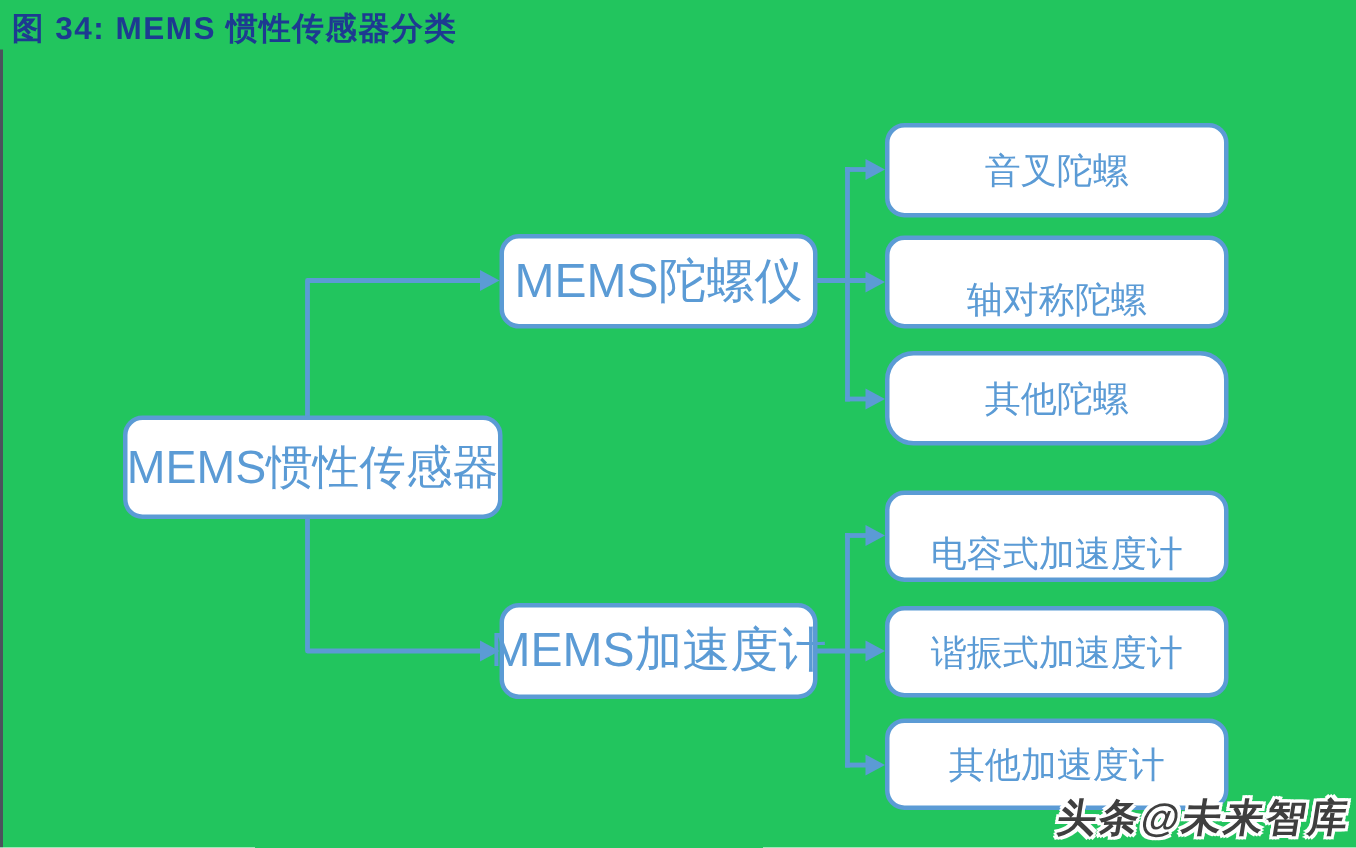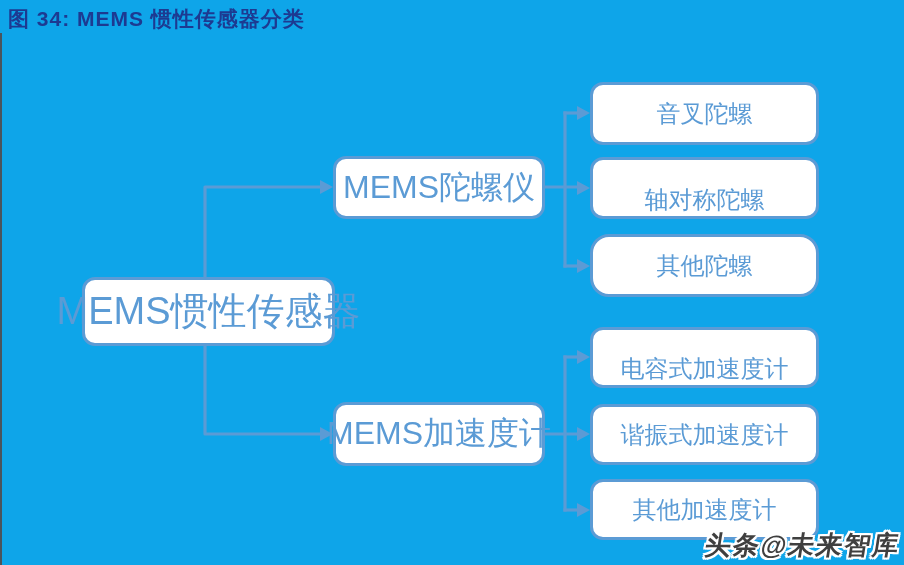--- a/index.html
+++ b/index.html
@@ -5,21 +5,21 @@
   html, body {
     margin: 0;
     padding: 0;
     background: #ffffff;
     font-family: "Liberation Sans", "DejaVu Sans", sans-serif;
   }
   #stage {
     position: relative;
     width: 904px;
     height: 565px;
-    background: #0ea5e9;
+    background: #22c55e;
     overflow: hidden;
   }
   
   .fig-title {
     position: absolute;
     left: 8px;
     top: 5px;
     font-size: 21px;
     font-weight: 700;
     letter-spacing: 1px;
@@ -49,21 +49,21 @@
     box-sizing: border-box;
     border: 3px solid #5b9bd5;
     border-radius: 13px;
     background: #ffffff;
     color: #5b9bd5;
     display: flex;
     align-items: center;
     justify-content: center;
     white-space: nowrap;
   }
-  .node.lvl1 { font-size: 38px; }
+  .node.lvl1 { font-size: 31px; }
   .node.lvl2 { font-size: 32px; }
   .node.lvl3 { font-size: 24px; }
 
   .n-root  { left: 82px;  top: 277px; width: 253px; height: 69px; }
   .n-gyro  { left: 333px; top: 156px; width: 212px; height: 63px; }
   .n-accel { left: 333px; top: 402px; width: 212px; height: 64px; }
 
   .n-g1 { left: 590px; top: 82px;  width: 229px; height: 63px; }
   .n-g2 { left: 590px; top: 157px; width: 229px; height: 62px; align-items: flex-end; }
   .n-g3 { left: 590px; top: 234px; width: 229px; height: 63px; border-radius: 19px; }

